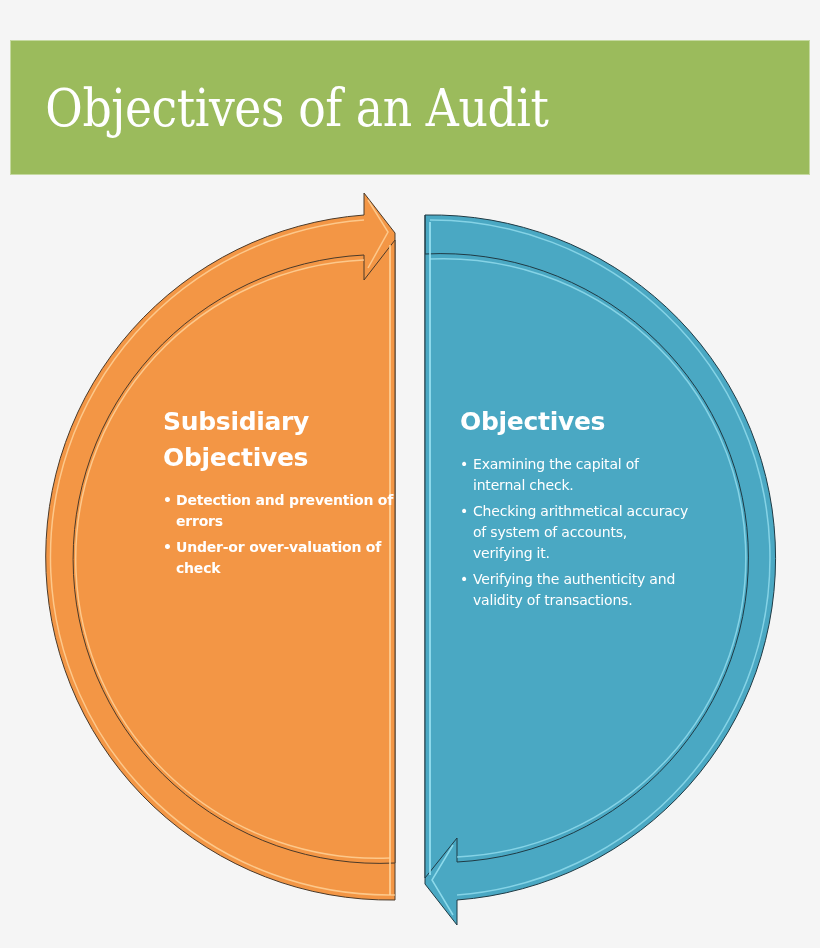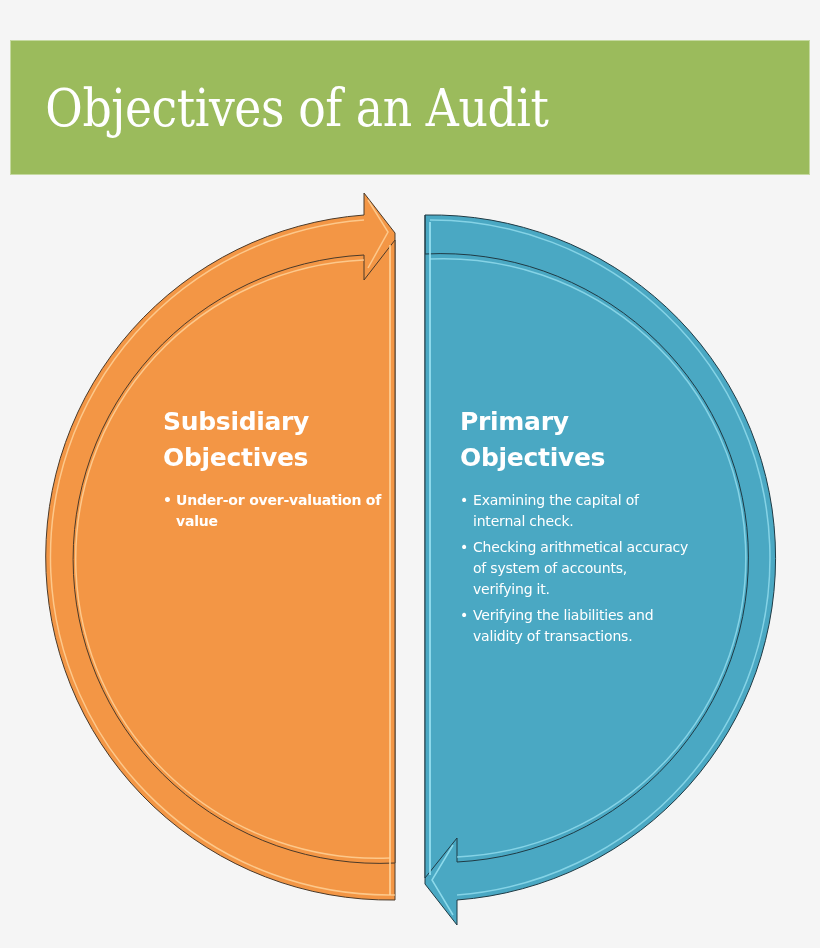--- a/index.html
+++ b/index.html
@@ -140,27 +140,27 @@
     <path d="M453 845 L432 880 L453 915" fill="none" stroke="#9ee6f5" stroke-width="1.5" opacity="0.8"></path>
   </g>
 </svg>
 
 <div class="panel panel-left">
   <div class="panel-heading">
     <div>Subsidiary</div>
     <div>Objectives</div>
   </div>
   <ul>
-    <li>Under-or over-valuation of value</li>
+    <li>Detection and prevention of errors</li>
+    <li>Under-or over-valuation of check</li>
   </ul>
 </div>
 
 <div class="panel panel-right">
   <div class="panel-heading">
-    <div>Primary</div>
     <div>Objectives</div>
   </div>
   <ul>
     <li>Examining the capital of internal check.</li>
     <li>Checking arithmetical accuracy of system of accounts, verifying it.</li>
-    <li>Verifying the liabilities and validity of transactions.</li>
+    <li>Verifying the authenticity and validity of transactions.</li>
   </ul>
 </div>
 
 </body></html>

